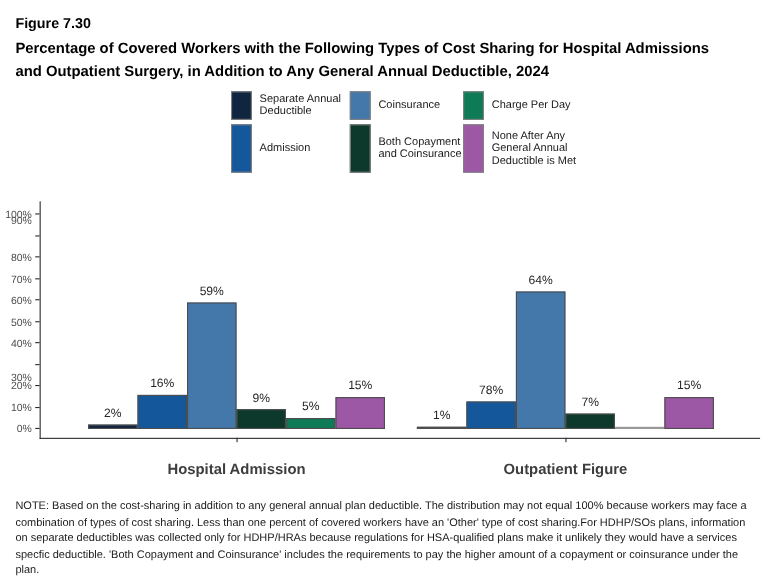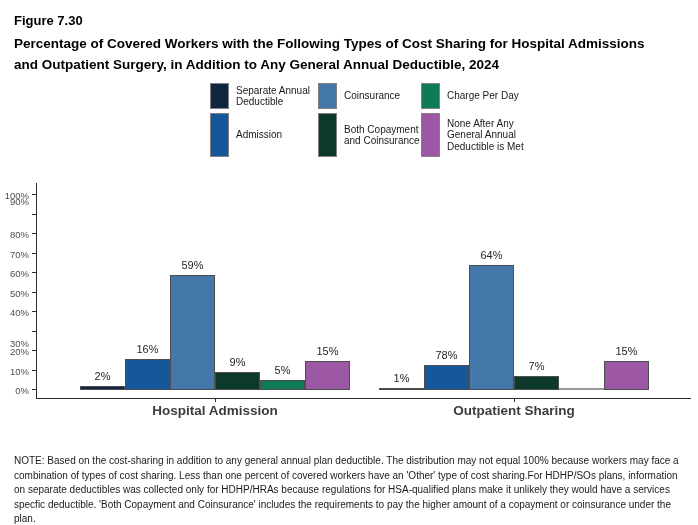--- a/index.html
+++ b/index.html
@@ -18,21 +18,21 @@
   .y-labels{position:absolute;left:0;top:183px;width:29px;height:215px;}
   .y-label{position:absolute;right:0;font-size:9.5px;color:#4d4d4d;}
   .y-ticks{position:absolute;left:31px;top:183px;width:5px;height:215px;}
   .y-tick{position:absolute;right:0;width:4px;height:1px;background:#2b2b2b;}
   .plot{position:absolute;left:36px;top:183px;width:654px;height:215px;
         border-left:1px solid #2b2b2b;border-bottom:1px solid #2b2b2b;}
   .bar{position:absolute;bottom:8px;box-sizing:border-box;border:1px solid #4d4d4d;}
   .bar-zero{position:absolute;bottom:8px;height:2px;background:#9a9a9a;}
   .bar-label{position:absolute;width:45px;text-align:center;font-size:11px;color:#262626;}
   .x-tick{position:absolute;top:215px;width:1px;height:4px;background:#2b2b2b;}
-  .cat-label{position:absolute;top:220px;width:220px;text-align:center;font-size:13.5px;
+  .cat-label{position:absolute;top:236px;width:220px;text-align:center;font-size:13.5px;
              font-weight:bold;color:#3d3d3d;}
   .notes{position:absolute;left:14px;top:454px;width:676px;font-size:10px;line-height:14.6px;color:#1a1a1a;}
 </style>
 </head>
 <body>
 
 <div class="screen">
   <div class="fig-label">Figure 7.30</div>
   <div class="title">Percentage of Covered Workers with the Following Types of Cost Sharing for Hospital Admissions and Outpatient Surgery, in Addition to Any General Annual Deductible, 2024</div>
   <div class="legend">
@@ -107,19 +107,19 @@
       <div class="bar" style="left: 387px; width: 45px; height: 25.35px; background: rgb(20, 87, 155);"></div>
       <div class="bar-label" style="left: 387px; bottom: 37.35px;">78%</div>
       <div class="bar" style="left: 432px; width: 45px; height: 124.8px; background: rgb(68, 120, 170);"></div>
       <div class="bar-label" style="left: 432px; bottom: 136.8px;">64%</div>
       <div class="bar" style="left: 477px; width: 45px; height: 13.65px; background: rgb(13, 57, 44);"></div>
       <div class="bar-label" style="left: 477px; bottom: 25.65px;">7%</div>
       <div class="bar-zero" style="left: 522px; width: 45px;"></div>
       <div class="bar" style="left: 567px; width: 45px; height: 29.25px; background: rgb(156, 88, 165);"></div>
       <div class="bar-label" style="left: 567px; bottom: 41.25px;">15%</div>
       <div class="x-tick" style="left: 477px;"></div>
-      <div class="cat-label" style="left: 367px;">Outpatient Sharing</div>
+      <div class="cat-label" style="left: 367px;">Outpatient Figure</div>
     </div>
   <div class="notes">
     <div>NOTE: Based on the cost-sharing in addition to any general annual plan deductible. The distribution may not equal 100% because workers may face a combination of types of cost sharing. Less than one percent of covered workers have an 'Other' type of cost sharing.For HDHP/SOs plans, information on separate deductibles was collected only for HDHP/HRAs because regulations for HSA-qualified plans make it unlikely they would have a services specfic deductible. 'Both Copayment and Coinsurance' includes the requirements to pay the higher amount of a copayment or coinsurance under the plan.</div>
 
   </div>
 </div>
 
 </body></html>

